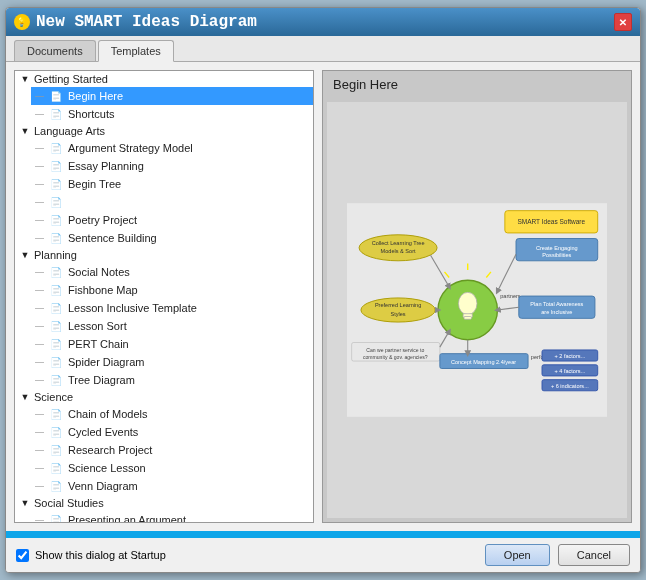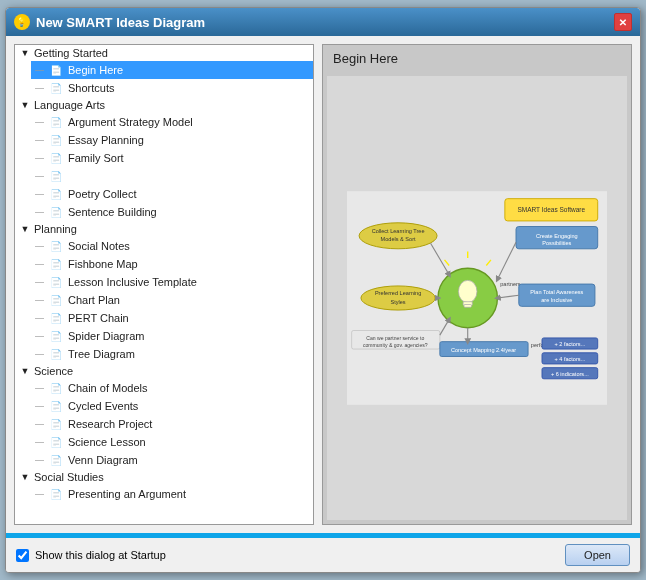--- a/index.html
+++ b/index.html
@@ -44,23 +44,24 @@
     .title-icon {
       width: 16px;
       height: 16px;
       background: #ffcc00;
       border-radius: 50%;
       display: flex; align-items: center; justify-content: center;
       font-size: 9px;
       color: #333;
     }
     .title-text {
-      font-size: 13px;
+      font-size: 16px;
       font-weight: bold;
       color: white;
+      font-family: Liberation Mono, monospace;
     }
     .close-btn {
       width: 18px;
       height: 18px;
       background: #e04040;
       border: 1px solid #c03030;
       border-radius: 2px;
       color: white;
       font-size: 10px;
       cursor: pointer;
@@ -197,21 +198,21 @@
     .diagram-svg {
       width: 260px;
       height: 220px;
     }
     
     .bottom-bar {
       display: flex;
       align-items: center;
       justify-content: space-between;
       padding: 6px 10px;
-      border-top: 5px solid #0ea5e9;
+      border-top: 7px solid #0ea5e9;
       background: #f0f0f0;
       flex-shrink: 0;
     }
     .checkbox-area {
       display: flex;
       align-items: center;
       gap: 6px;
       font-size: 11px;
     }
     .checkbox-area input[type=checkbox] {
@@ -248,20 +249,24 @@
 <div class="dialog">
 
   <div class="title-bar">
     <div class="title-bar-left">
       <div class="title-icon">💡</div>
       <span class="title-text">New SMART Ideas Diagram</span>
     </div>
     <div class="close-btn">✕</div>
   </div>
 
+  <div class="tab-bar">
+    <div class="tab">Documents</div>
+    <div class="tab active">Templates</div>
+  </div>
 
   <div class="main-content">
 
     <div class="tree-pane">
 
       <div class="tree-group">
         <div class="tree-group-label">
           <span class="expand-icon">▼</span>
           <span>Getting Started</span>
         </div>
@@ -291,30 +296,30 @@
             <span>Argument Strategy Model</span>
           </div>
           <div class="tree-item">
             <span class="dash-icon">—</span>
             <span class="item-icon">📄</span>
             <span>Essay Planning</span>
           </div>
           <div class="tree-item">
             <span class="dash-icon">—</span>
             <span class="item-icon">📄</span>
-            <span>Family Sort</span>
-          </div>
-          <div class="tree-item">
-            <span class="dash-icon">—</span>
-            <span class="item-icon">📄</span>
-          </div>
-          <div class="tree-item">
-            <span class="dash-icon">—</span>
-            <span class="item-icon">📄</span>
-            <span>Poetry Collect</span>
+            <span>Begin Tree</span>
+          </div>
+          <div class="tree-item">
+            <span class="dash-icon">—</span>
+            <span class="item-icon">📄</span>
+          </div>
+          <div class="tree-item">
+            <span class="dash-icon">—</span>
+            <span class="item-icon">📄</span>
+            <span>Poetry Project</span>
           </div>
           <div class="tree-item">
             <span class="dash-icon">—</span>
             <span class="item-icon">📄</span>
             <span>Sentence Building</span>
           </div>
         </div>
       </div>
 
       <div class="tree-group">
@@ -334,21 +339,21 @@
             <span>Fishbone Map</span>
           </div>
           <div class="tree-item">
             <span class="dash-icon">—</span>
             <span class="item-icon">📄</span>
             <span>Lesson Inclusive Template</span>
           </div>
           <div class="tree-item">
             <span class="dash-icon">—</span>
             <span class="item-icon">📄</span>
-            <span>Chart Plan</span>
+            <span>Lesson Sort</span>
           </div>
           <div class="tree-item">
             <span class="dash-icon">—</span>
             <span class="item-icon">📄</span>
             <span>PERT Chain</span>
           </div>
           <div class="tree-item">
             <span class="dash-icon">—</span>
             <span class="item-icon">📄</span>
             <span>Spider Diagram</span>
@@ -490,15 +495,16 @@
     </div>
   </div>
 
   <div class="bottom-bar">
     <div class="checkbox-area">
       <input type="checkbox" checked="" style="">
       <label>Show this dialog at Startup</label>
     </div>
     <div class="button-area">
       <button class="btn primary">Open</button>
+      <button class="btn">Cancel</button>
     </div>
   </div>
 </div>
 
 </body></html>

